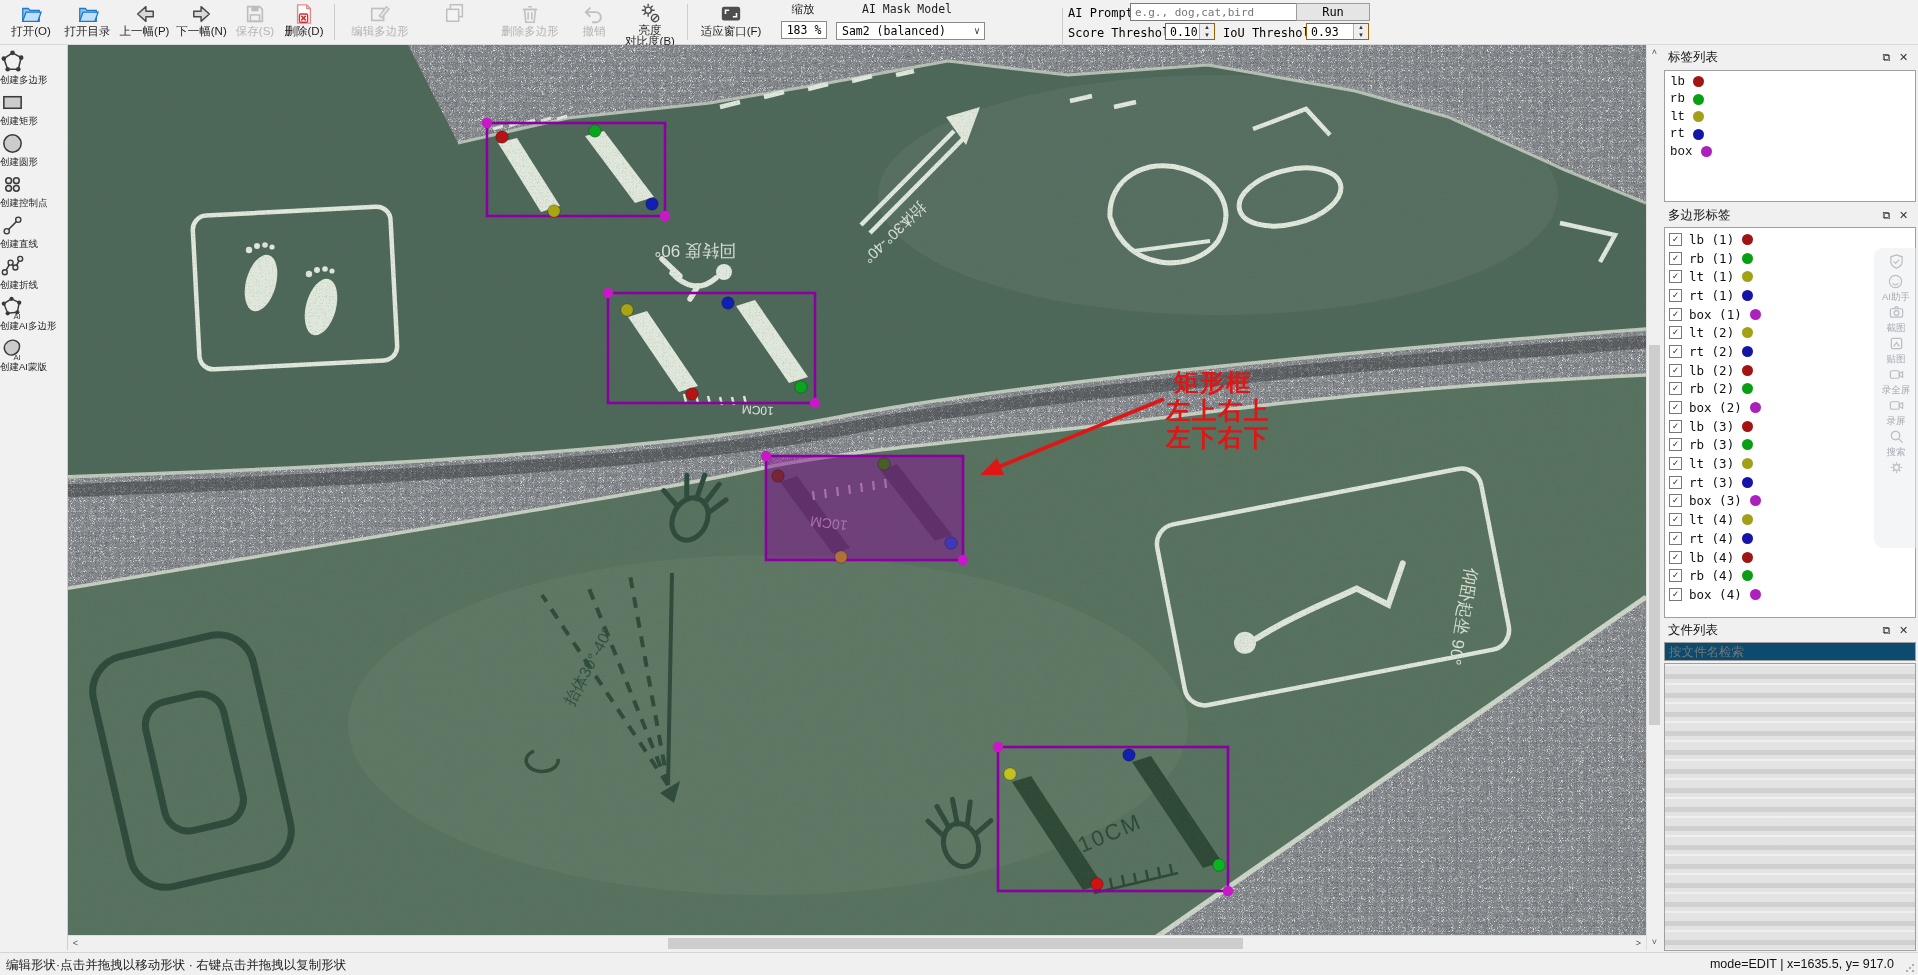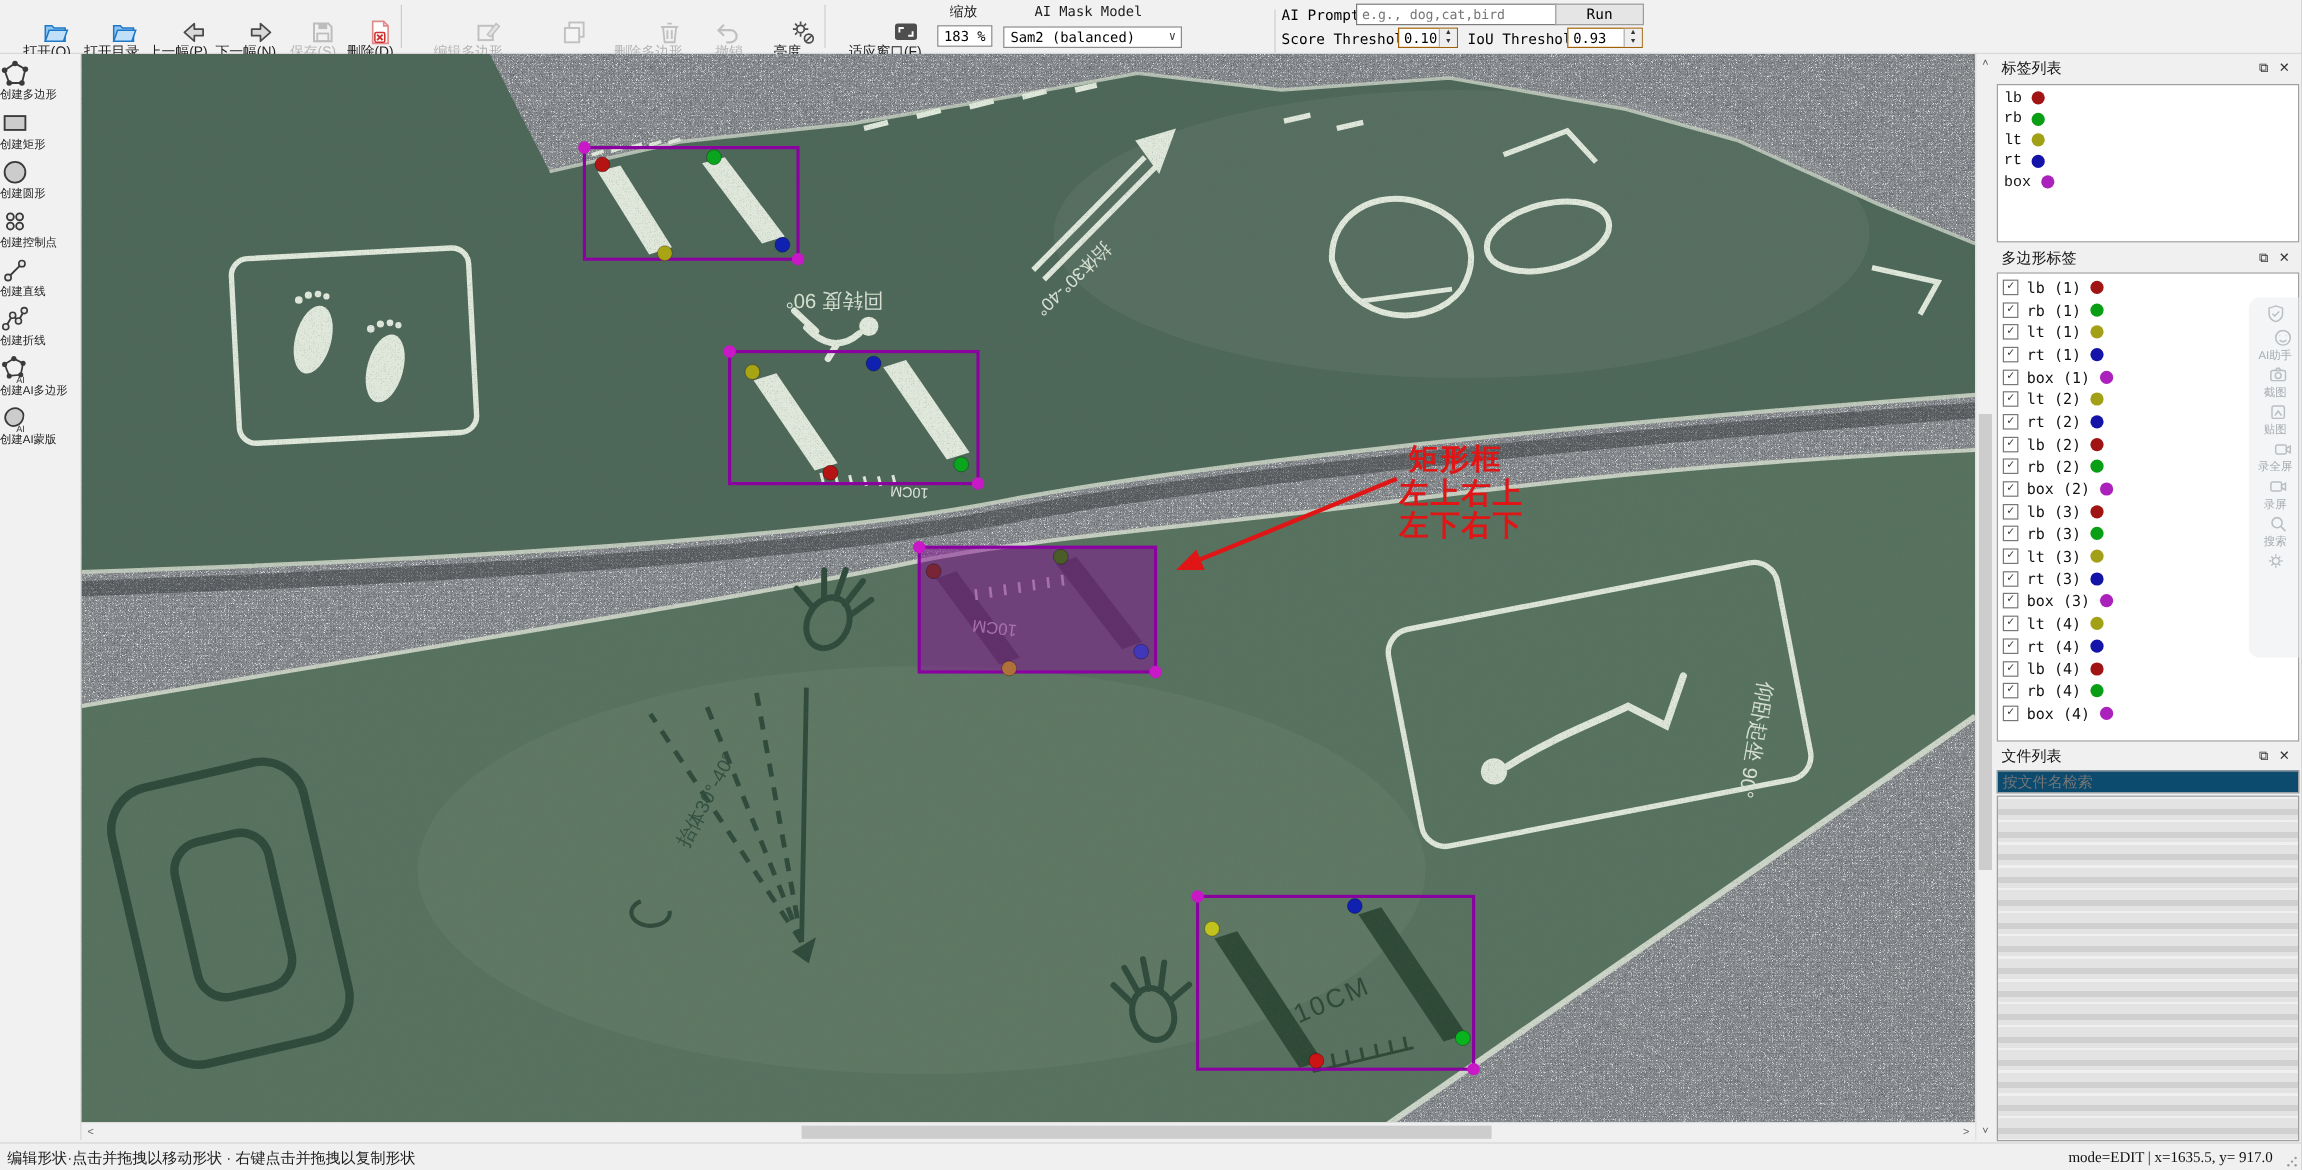--- a/index.html
+++ b/index.html
@@ -3,21 +3,21 @@
 <meta charset="utf-8">
 <style>
   html,body{margin:0;padding:0}
   body{width:1918px;height:975px;overflow:hidden;position:relative;background:#f0f0f0;
        font-family:"Liberation Sans",sans-serif;-webkit-font-smoothing:antialiased}
   .mono{font-family:"DejaVu Sans Mono",monospace}
 
   
   #toolbar{position:absolute;left:0;top:0;width:1918px;height:44px;background:#f1f1f1;border-bottom:1px solid #d8d8d8}
   #tb-buttons{display:flex;align-items:stretch;height:44px;padding-left:3px}
-  .tbtn{display:flex;flex-direction:column;align-items:flex-end;padding-top:16px;cursor:default;flex:0 0 auto}
+  .tbtn{display:flex;flex-direction:column;align-items:center;padding-top:2px;cursor:default;flex:0 0 auto}
   .ticon{height:23px;display:flex;align-items:center;justify-content:center}
   .tlabel{font-size:11.5px;color:#1d1d1d;line-height:11px;white-space:pre-line;text-align:center;margin-top:1px}
   .tbtn.disabled .tlabel{color:#b4b4b4}
   .tbsep{width:1px;background:#cdcdcd;margin:4px 6px;flex:0 0 auto}
   .abs{position:absolute}
   .tb-toplabel{font-size:11.5px;color:#1d1d1d;text-align:center}
   #zoom-box{left:781px;top:21px;width:44px;height:16px;border:1px solid #8a8a8a;background:#fff;
             font-size:11.5px;line-height:16px;text-align:center}
   #model-select{left:836px;top:22px;width:142px;height:16px;border:1px solid #8a8a8a;background:#fff;
             font-size:11.5px;line-height:16px;padding-left:5px;display:flex;justify-content:space-between}
@@ -62,28 +62,28 @@
   .lrow{display:flex;align-items:center;height:17.5px;padding-left:5px;font-family:Liberation Mono, monospace;font-size:12.5px;color:#111}
   .prow{display:flex;align-items:center;height:18.7px;padding-left:4px;font-family:"DejaVu Sans Mono",monospace;font-size:12.5px;color:#111}
   .dot{width:11px;height:11px;border-radius:50%;margin-left:8px;flex:0 0 auto}
   .cb{width:11px;height:11px;border:1px solid #777;background:#fff;font-size:10px;line-height:10px;text-align:center;color:#2d2d2d;margin-right:7px;flex:0 0 auto}
   #search-input{position:absolute;left:2px;top:597px;width:252px;height:19px;border:1px solid #9f9f9f;box-sizing:border-box;
       font-size:12.5px;color:#999;padding-left:4px;background:#0c4a6e}
 
   
   #overlay{position:absolute;left:1874px;top:248px;width:44px;height:300px;background:rgba(233,236,238,0.55);
       border-radius:9px 0 0 9px;z-index:50;display:flex;flex-direction:column;align-items:center;padding-top:6px;box-sizing:border-box}
-  .ovitem{display:flex;flex-direction:column;align-items:flex-end;margin-bottom:3px}
+  .ovitem{display:flex;flex-direction:column;align-items:center;margin-bottom:3px}
   .ovitem .oi{opacity:.75;height:17px}
   .ovitem .ol{font-size:9.5px;color:#a7acb2;line-height:11px}
 
   
   #statusbar{position:absolute;left:0;top:952px;width:1918px;height:23px;background:#f0f0f0;border-top:1px solid #d5d5d5}
   #status-left{position:absolute;left:6px;top:4px;font-size:12.5px;color:#1c1c1c}
-  #status-right{position:absolute;right:24px;top:4px;font-size:12.5px;color:#111;font-family:Liberation Serif, serif}
+  #status-right{position:absolute;right:24px;top:4px;font-size:12.5px;color:#111;font-family:Liberation Sans, sans-serif}
   #grip{position:absolute;right:3px;bottom:3px}
 </style>
 </head>
 <body>
 
 <div id="toolbar">
   <div id="tb-buttons">
       <div class="tbtn" style="width: 56px;">
         <span class="ticon">
           <svg viewBox="0 0 24 24" width="26" height="22">

